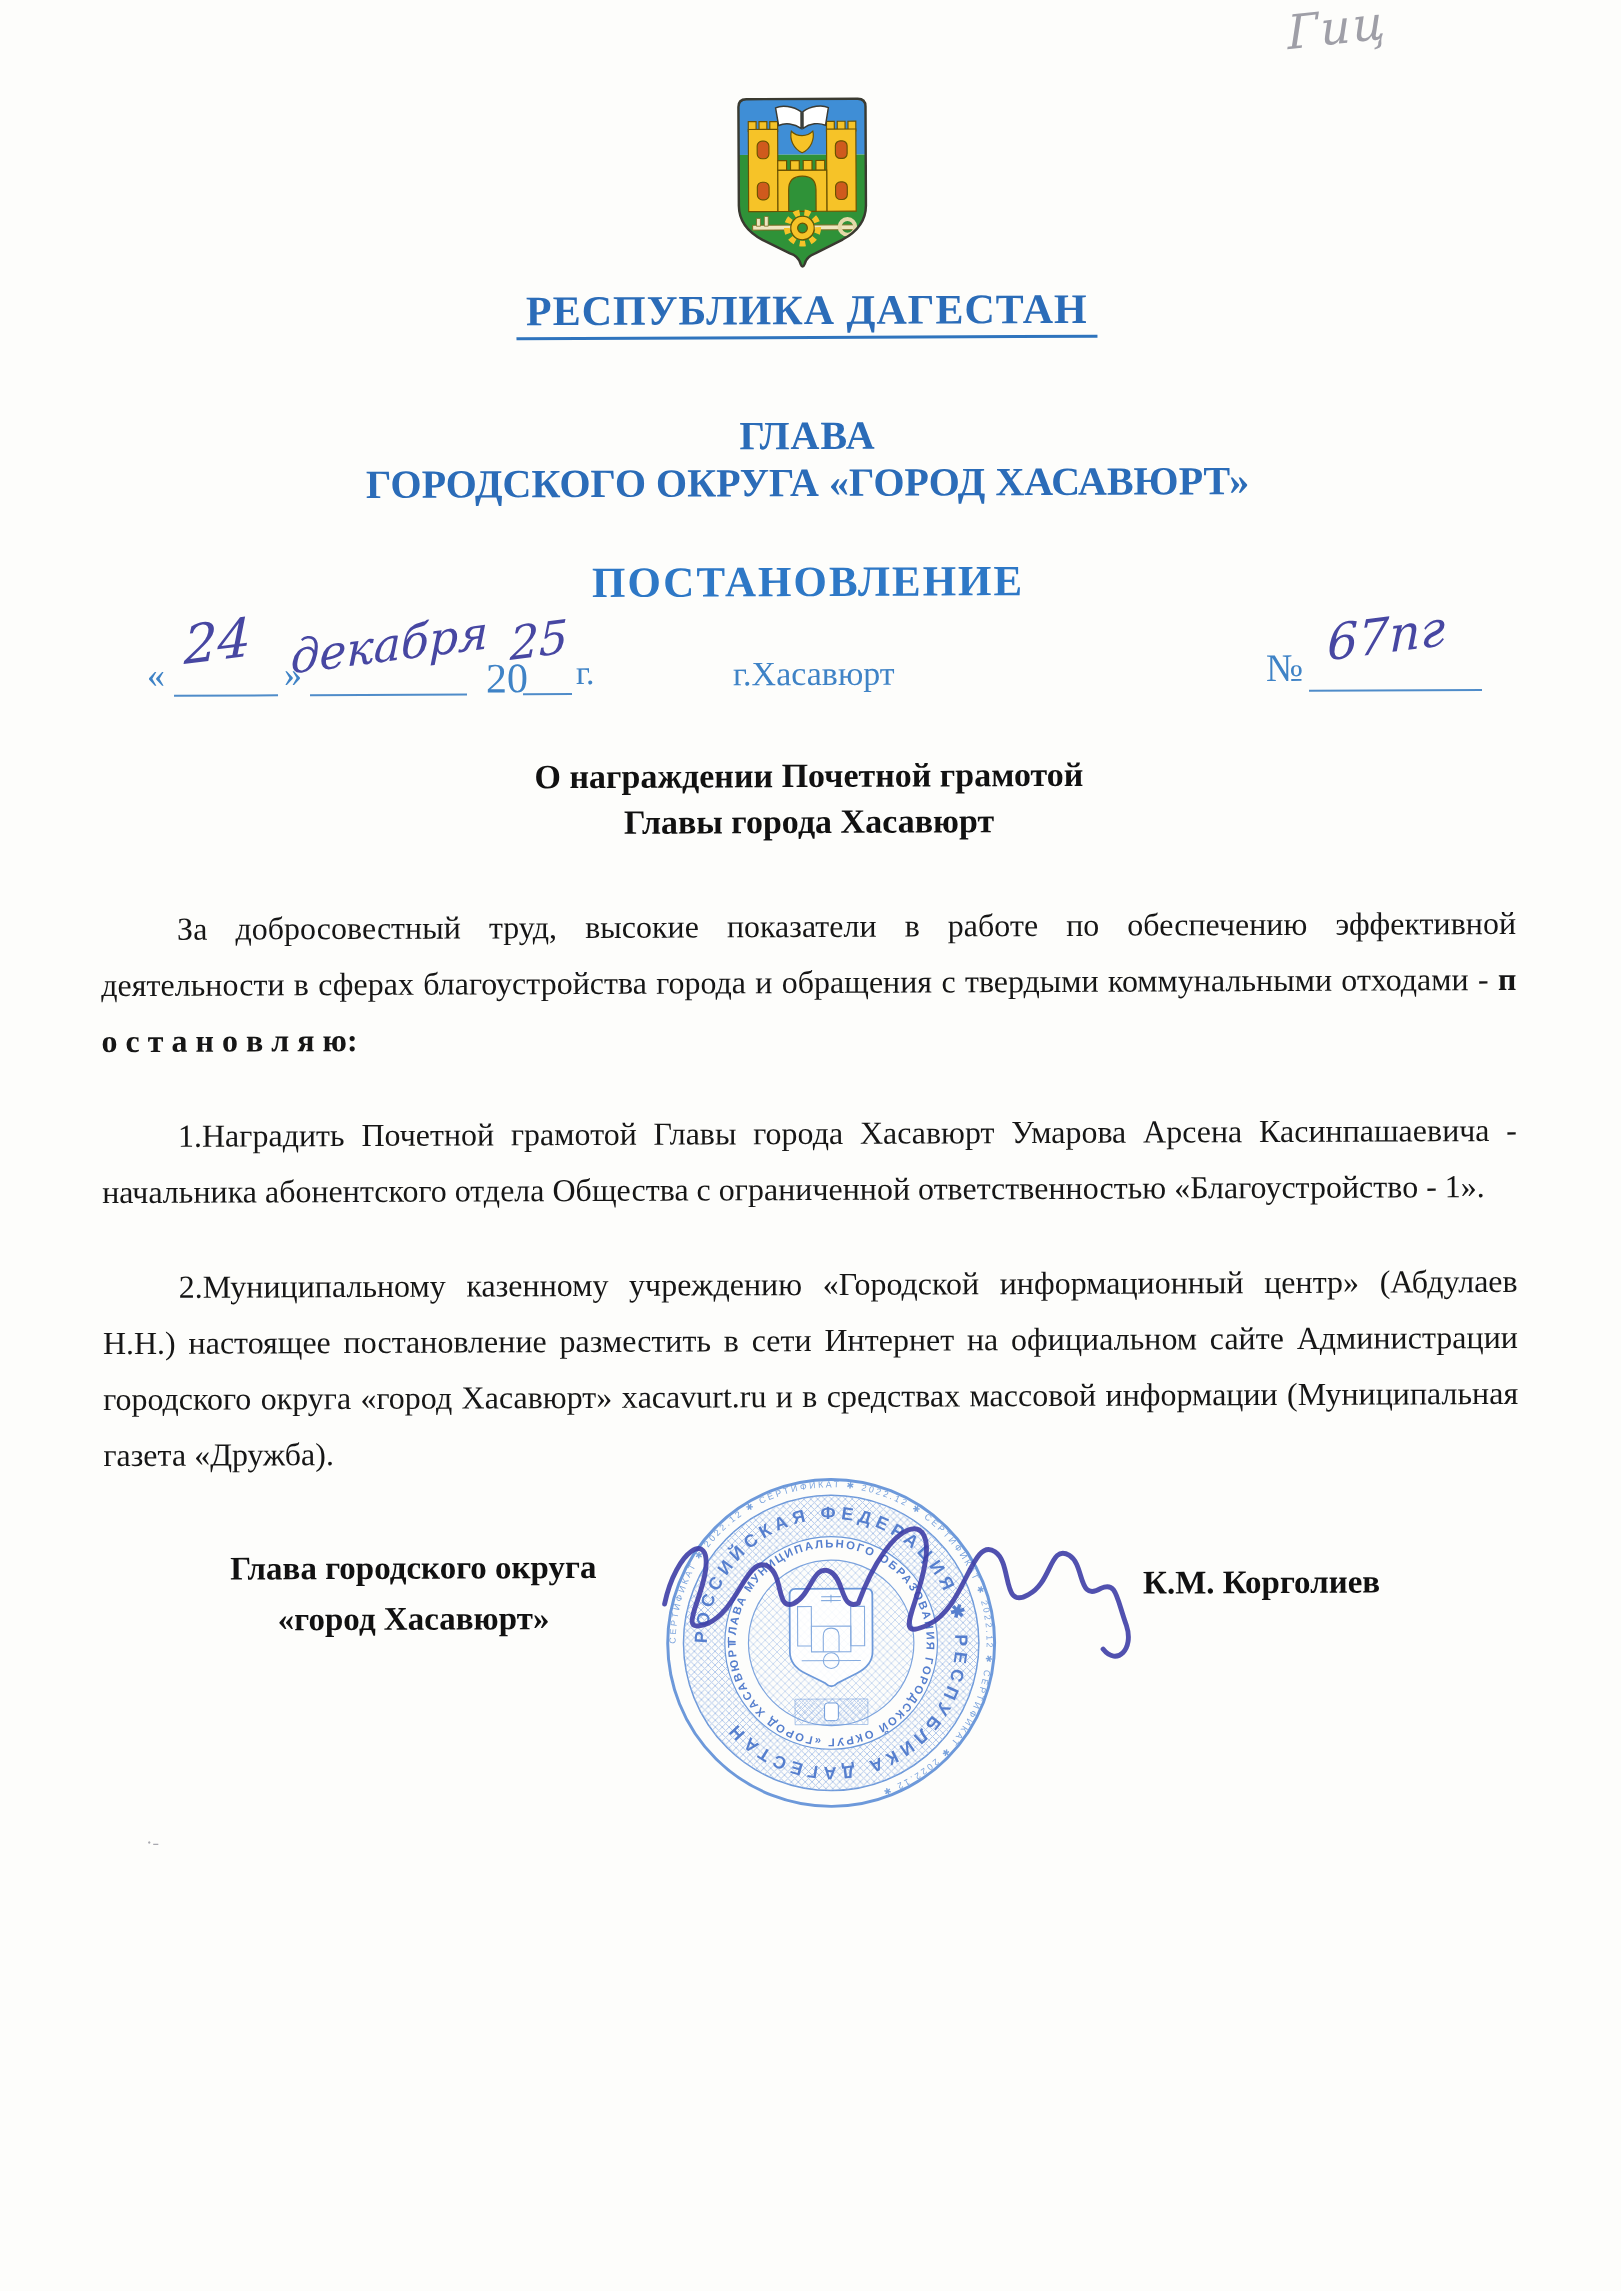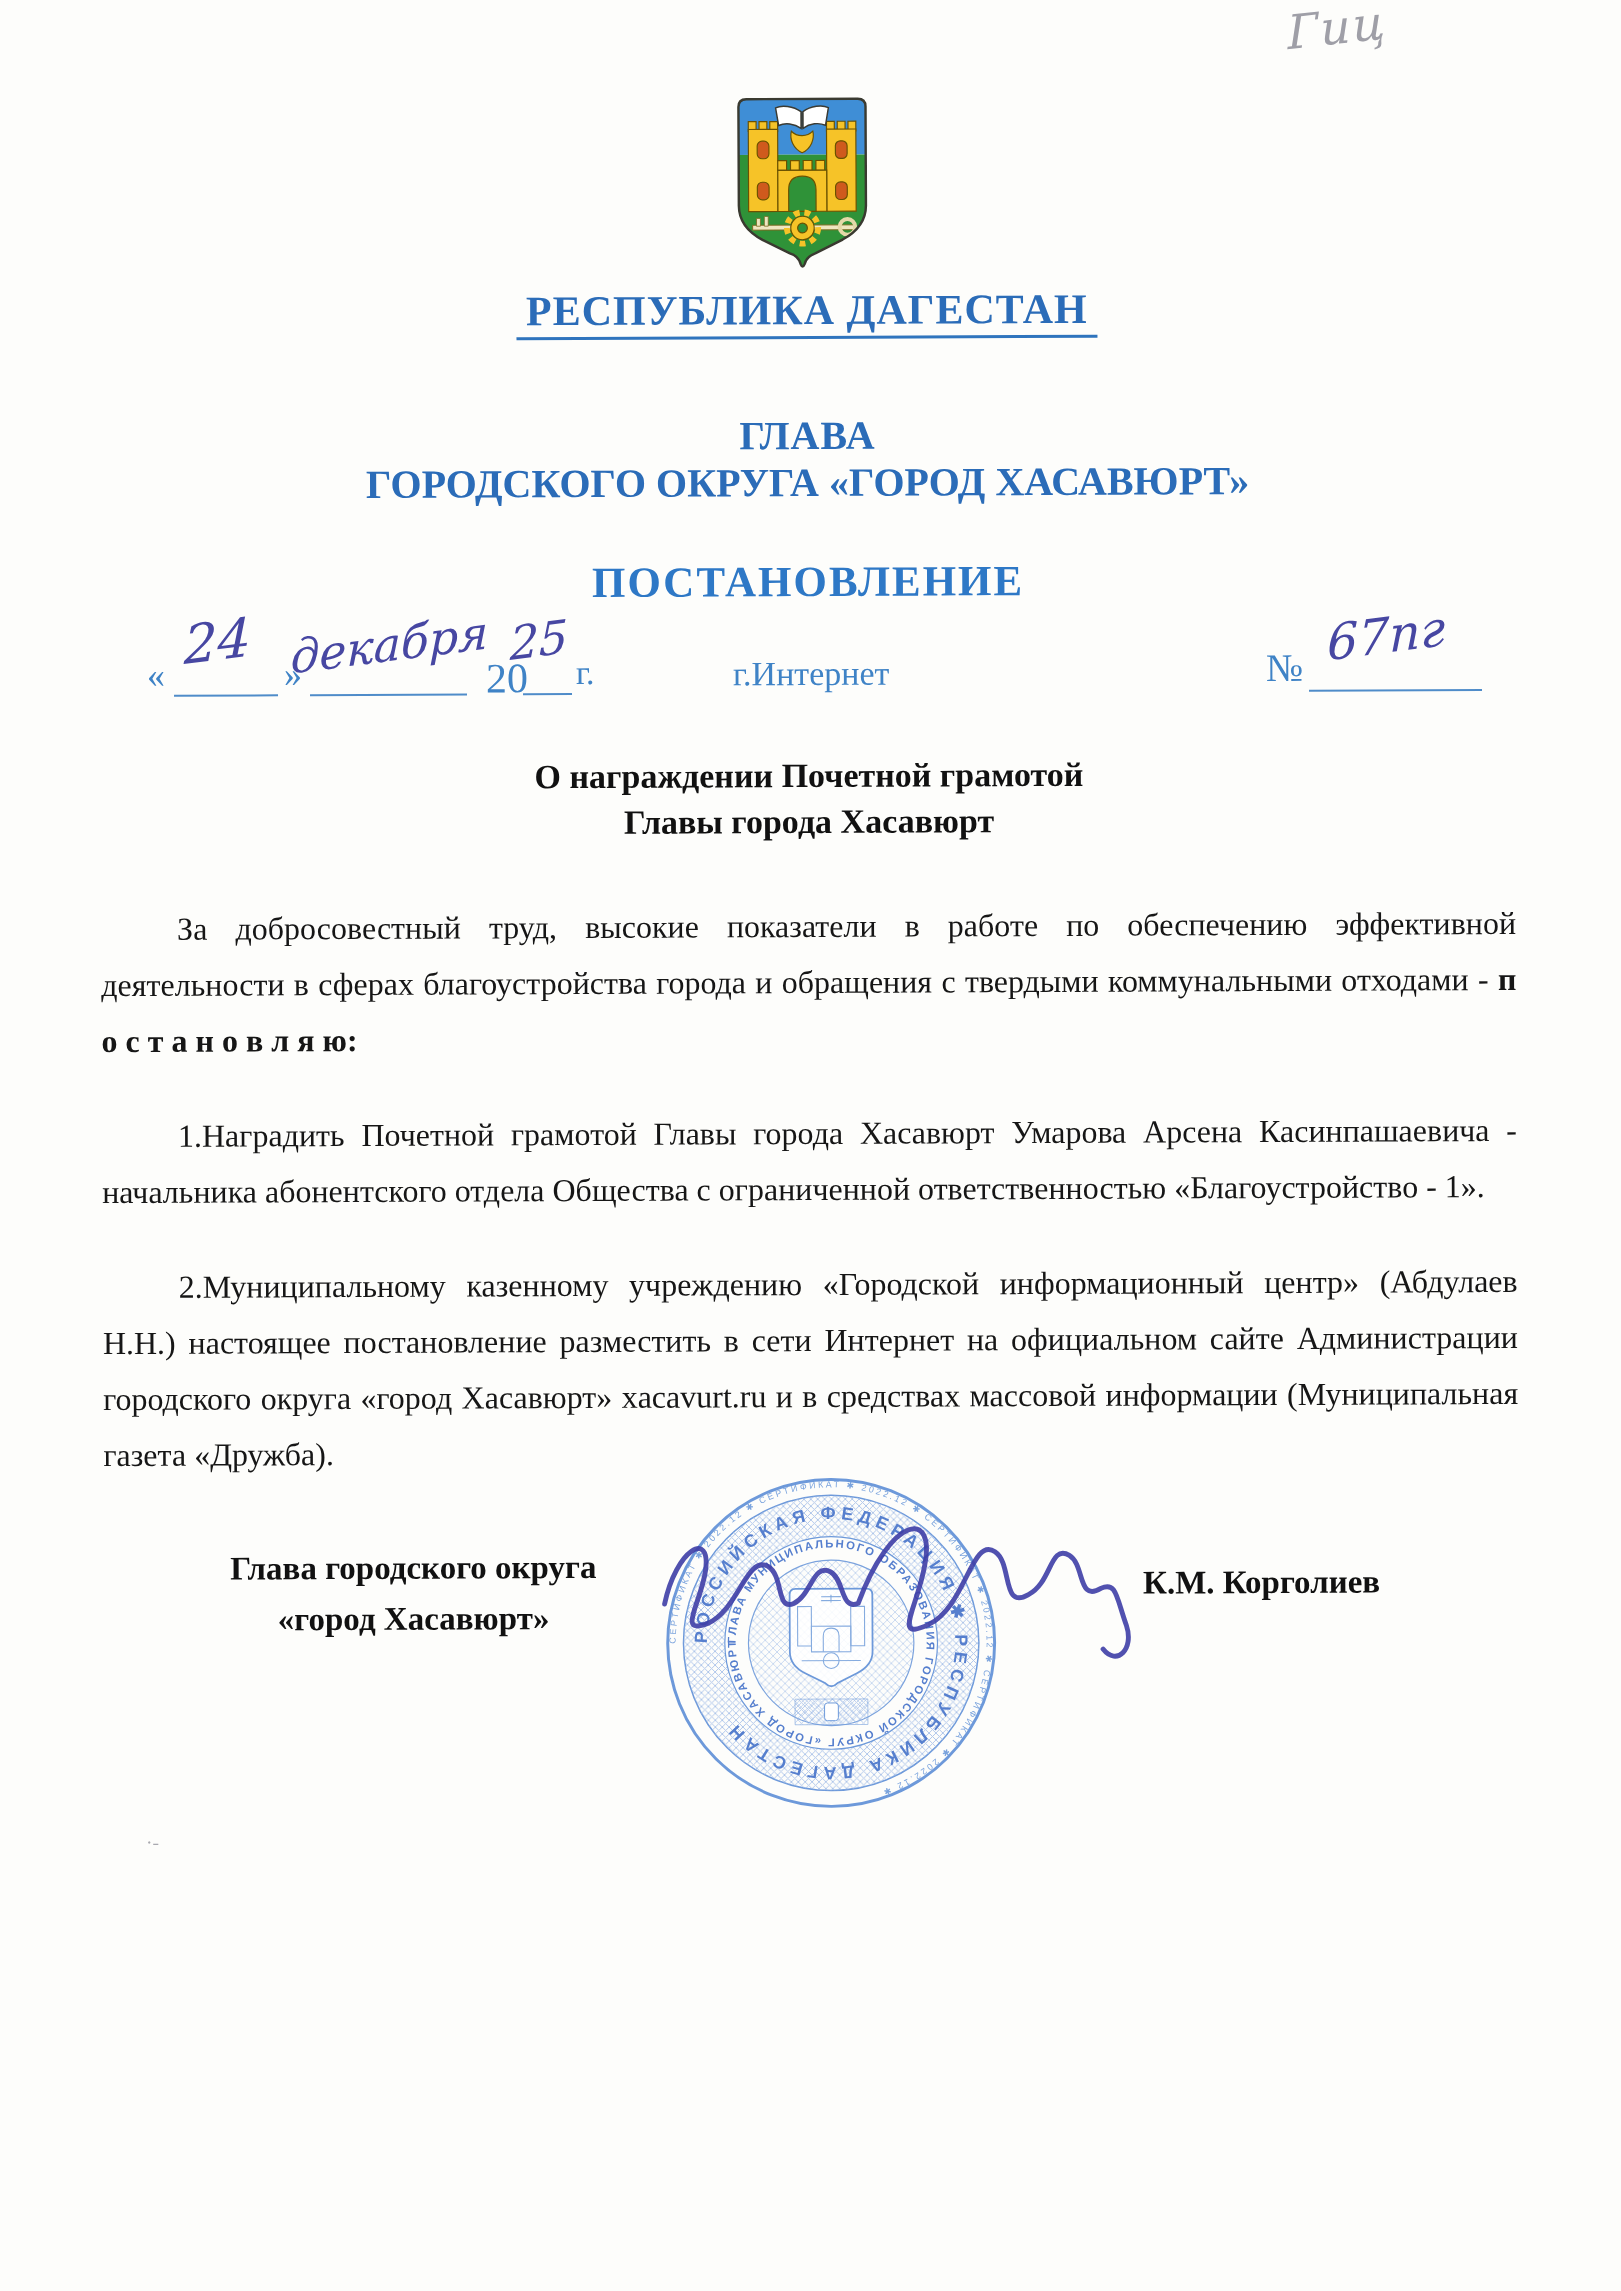--- a/index.html
+++ b/index.html
@@ -126,21 +126,21 @@
       <span class="dl" style="left:149px;top:35px;">«</span>
       <span class="blank" style="left:176px;top:76px;width:104px;"></span>
       <span class="hand" style="left:186px;top:-7.8px;font-size:53px;">24</span>
       <span class="dl" style="left:286px;top:35px;">»</span>
       <span class="blank" style="left:312px;top:76px;width:157px;"></span>
       <span class="hand" style="left:292px;top:0px;font-size:46px;">декабря</span>
       <span class="dl" style="left:488px;top:37px;font-size:42px;">20</span>
       <span class="blank" style="left:525px;top:76px;width:49px;"></span>
       <span class="hand" style="left:512px;top:-3.9px;font-size:46px;">25</span>
       <span class="dl" style="left:578px;top:37px;font-size:34px;">г.</span>
-      <span class="dl" style="left:735px;top:39px;font-size:34px;">г.Интернет</span>
+      <span class="dl" style="left:735px;top:39px;font-size:34px;">г.Хасавюрт</span>
       <span class="dl" style="left:1268px;top:31px;font-size:39px;">№</span>
       <span class="blank" style="left:1311px;top:76px;width:173px;"></span>
       <span class="hand" style="left:1329px;top:-5.9px;font-size:49px;">67пг</span>
     </div>
 
     <div class="doc-title">
       <div>О награждении Почетной грамотой</div>
       <div>Главы города Хасавюрт</div>
     </div>
 

